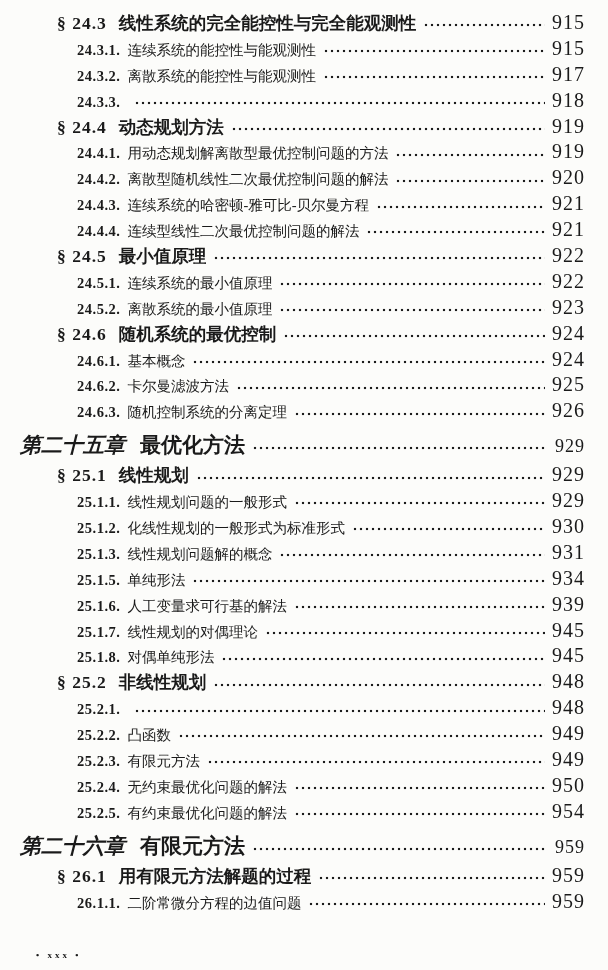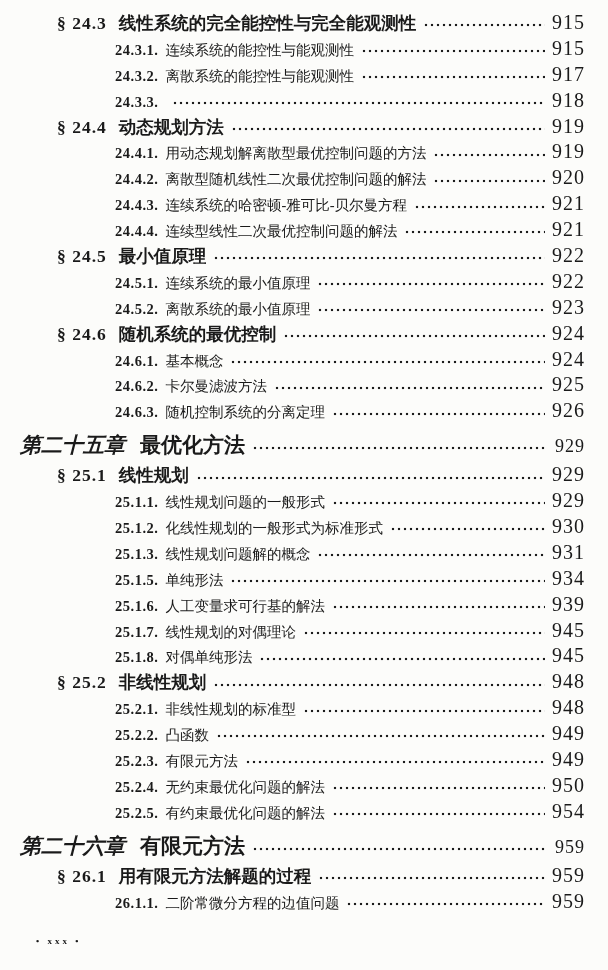--- a/index.html
+++ b/index.html
@@ -56,28 +56,28 @@
     font-weight: 400;
     font-size: 18px;
   }
   .level-section {
     margin-left: 57px;
     font-weight: 700;
     font-size: 17.5px;
   }
   .level-section .label { margin-right: 12px; letter-spacing: 1px; }
   .level-item {
-    margin-left: 115px;
+    margin-left: 77px;
     font-size: 14.5px;
   }
   .level-item .label { font-weight: 700; margin-right: 7px; letter-spacing: 0.5px; }
   .footer {
     position: absolute;
     left: 36px;
-    bottom: 24px;
+    bottom: 10px;
     font-size: 9px;
     font-weight: 700;
     letter-spacing: 3px;
   }
 </style>
 </head>
 <body>
 
 <div class="page">
   <div class="toc-list" id="toc-list">
@@ -231,21 +231,20 @@
     <span class="pagenum">945</span>
   </div>
       <div class="row level-section">
     <span class="label">§ 25.2</span>
     <span class="title">非线性规划</span>
     <span class="leader"></span>
     <span class="pagenum">948</span>
   </div>
       <div class="row level-item">
     <span class="label">25.2.1.</span>
-    <span class="title">非线性规划的标准型</span>
     <span class="leader"></span>
     <span class="pagenum">948</span>
   </div>
       <div class="row level-item">
     <span class="label">25.2.2.</span>
     <span class="title">凸函数</span>
     <span class="leader"></span>
     <span class="pagenum">949</span>
   </div>
       <div class="row level-item">

